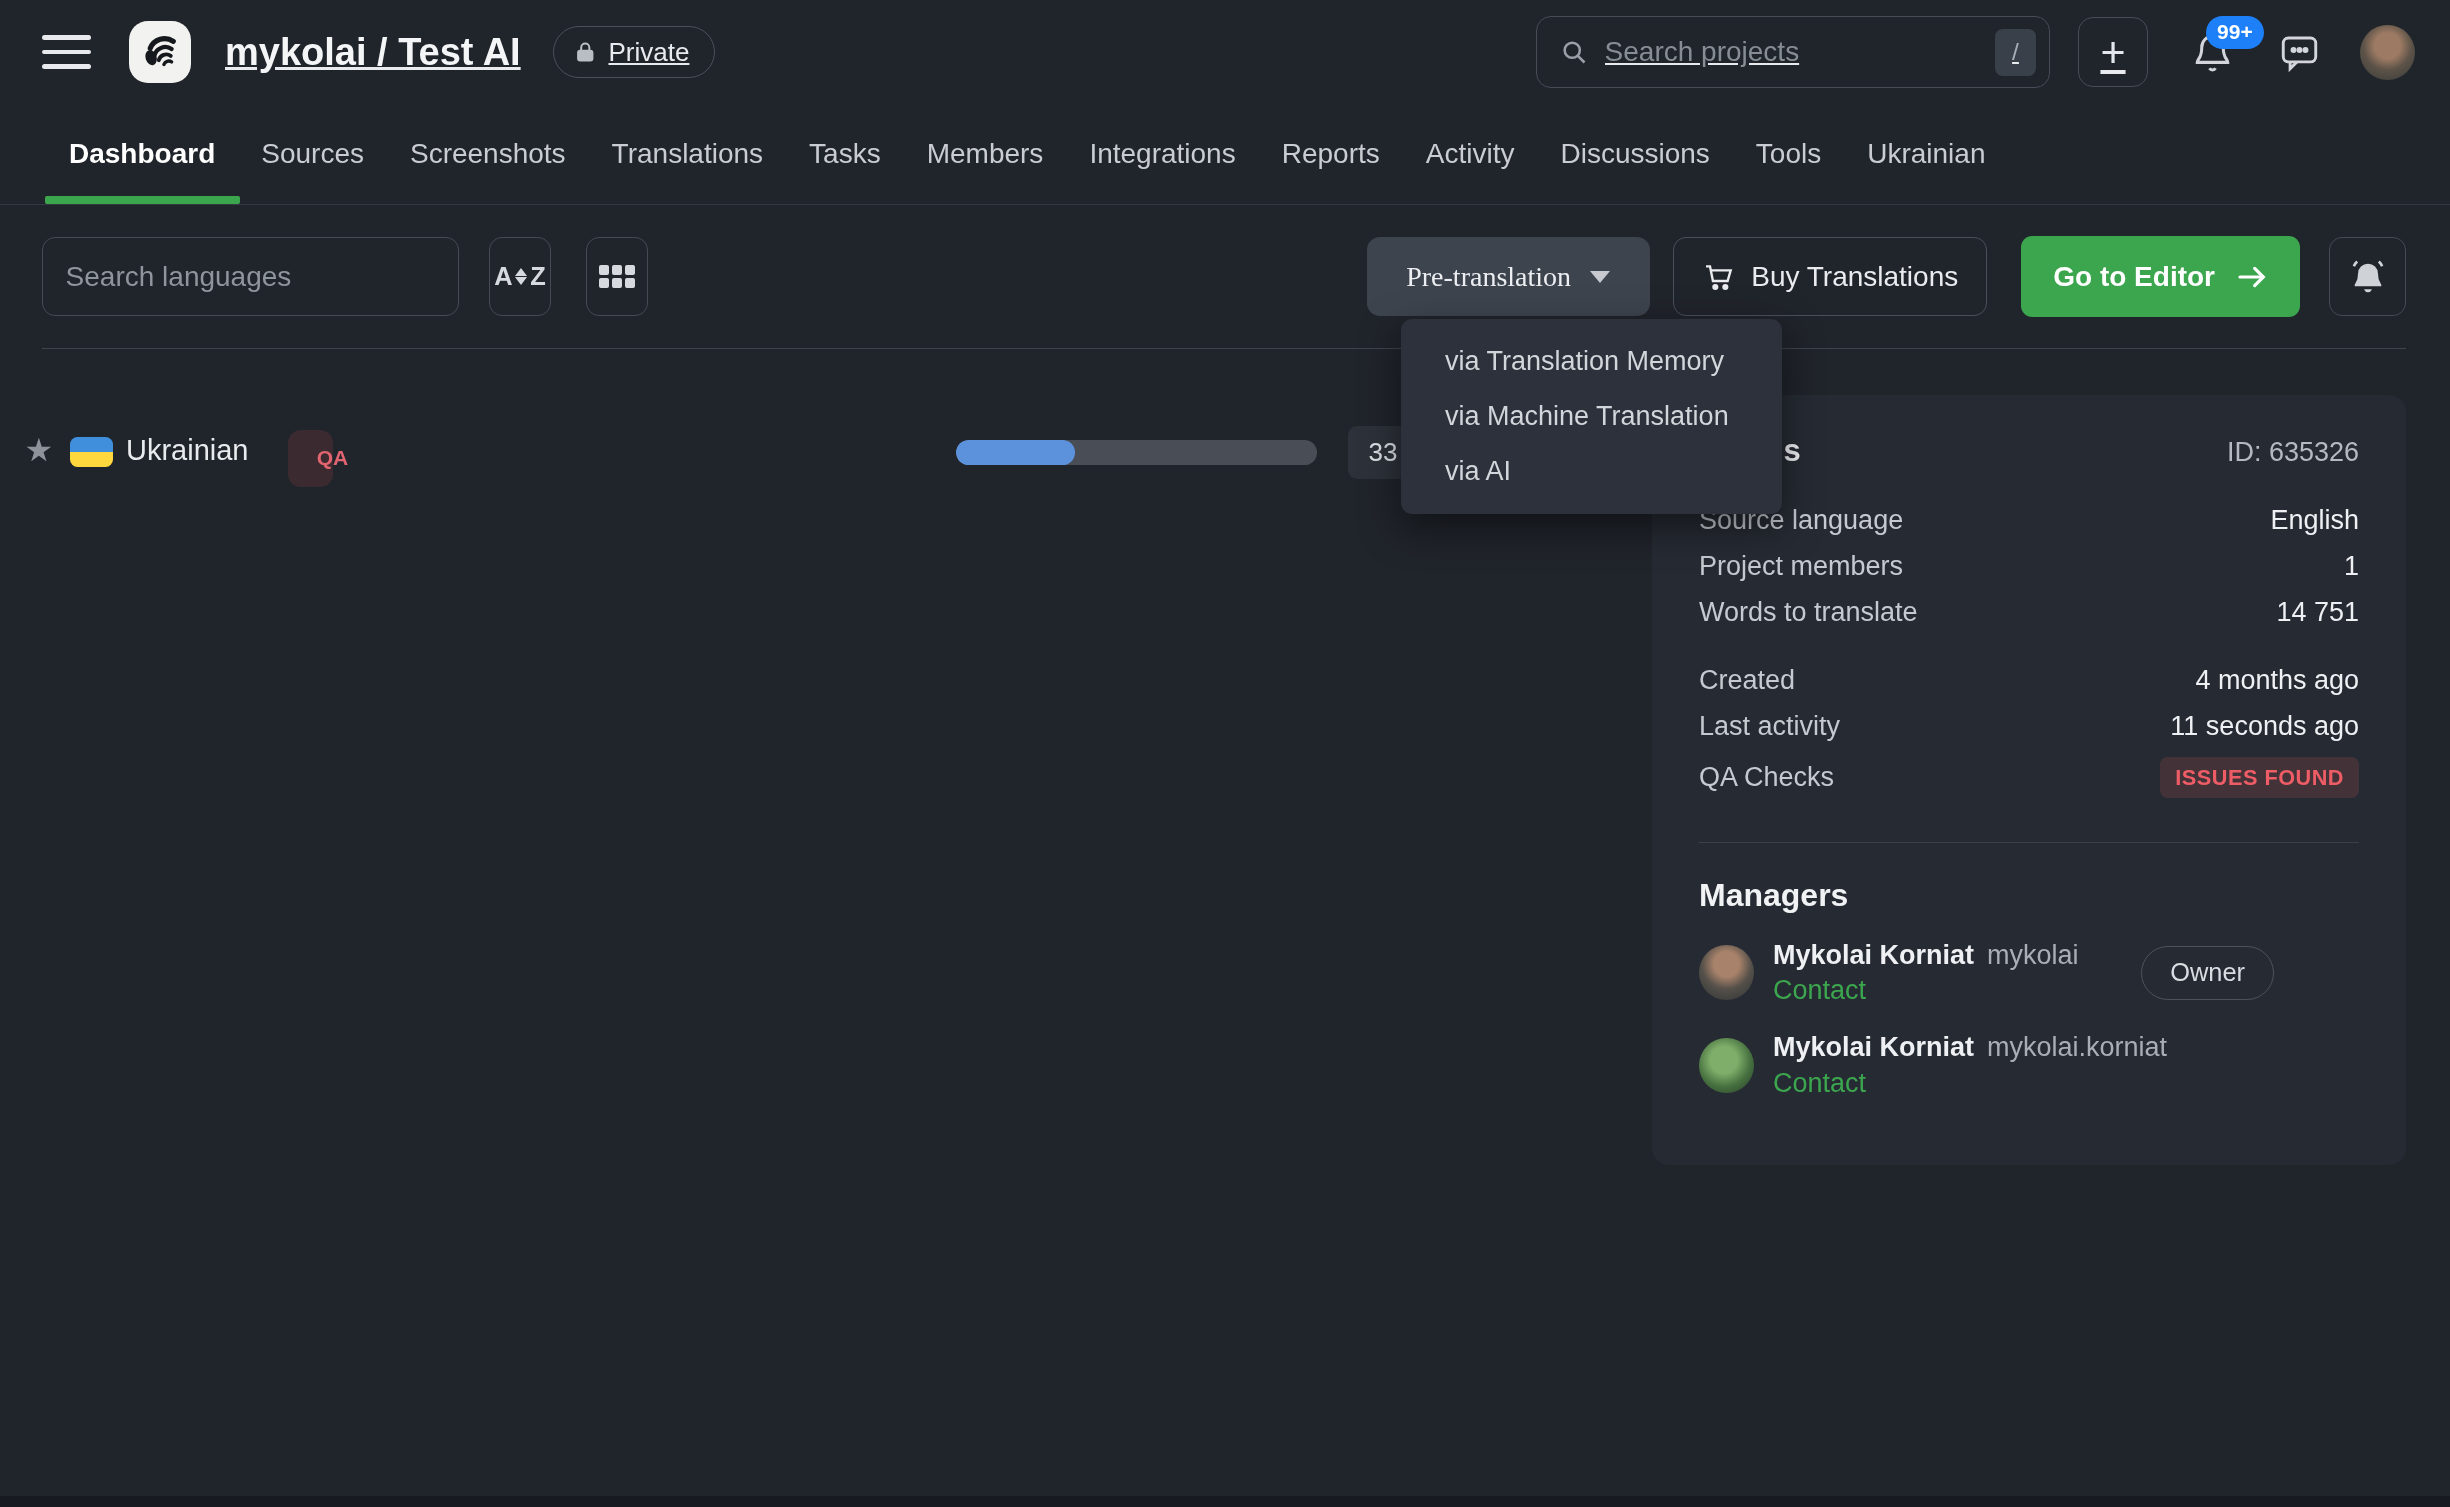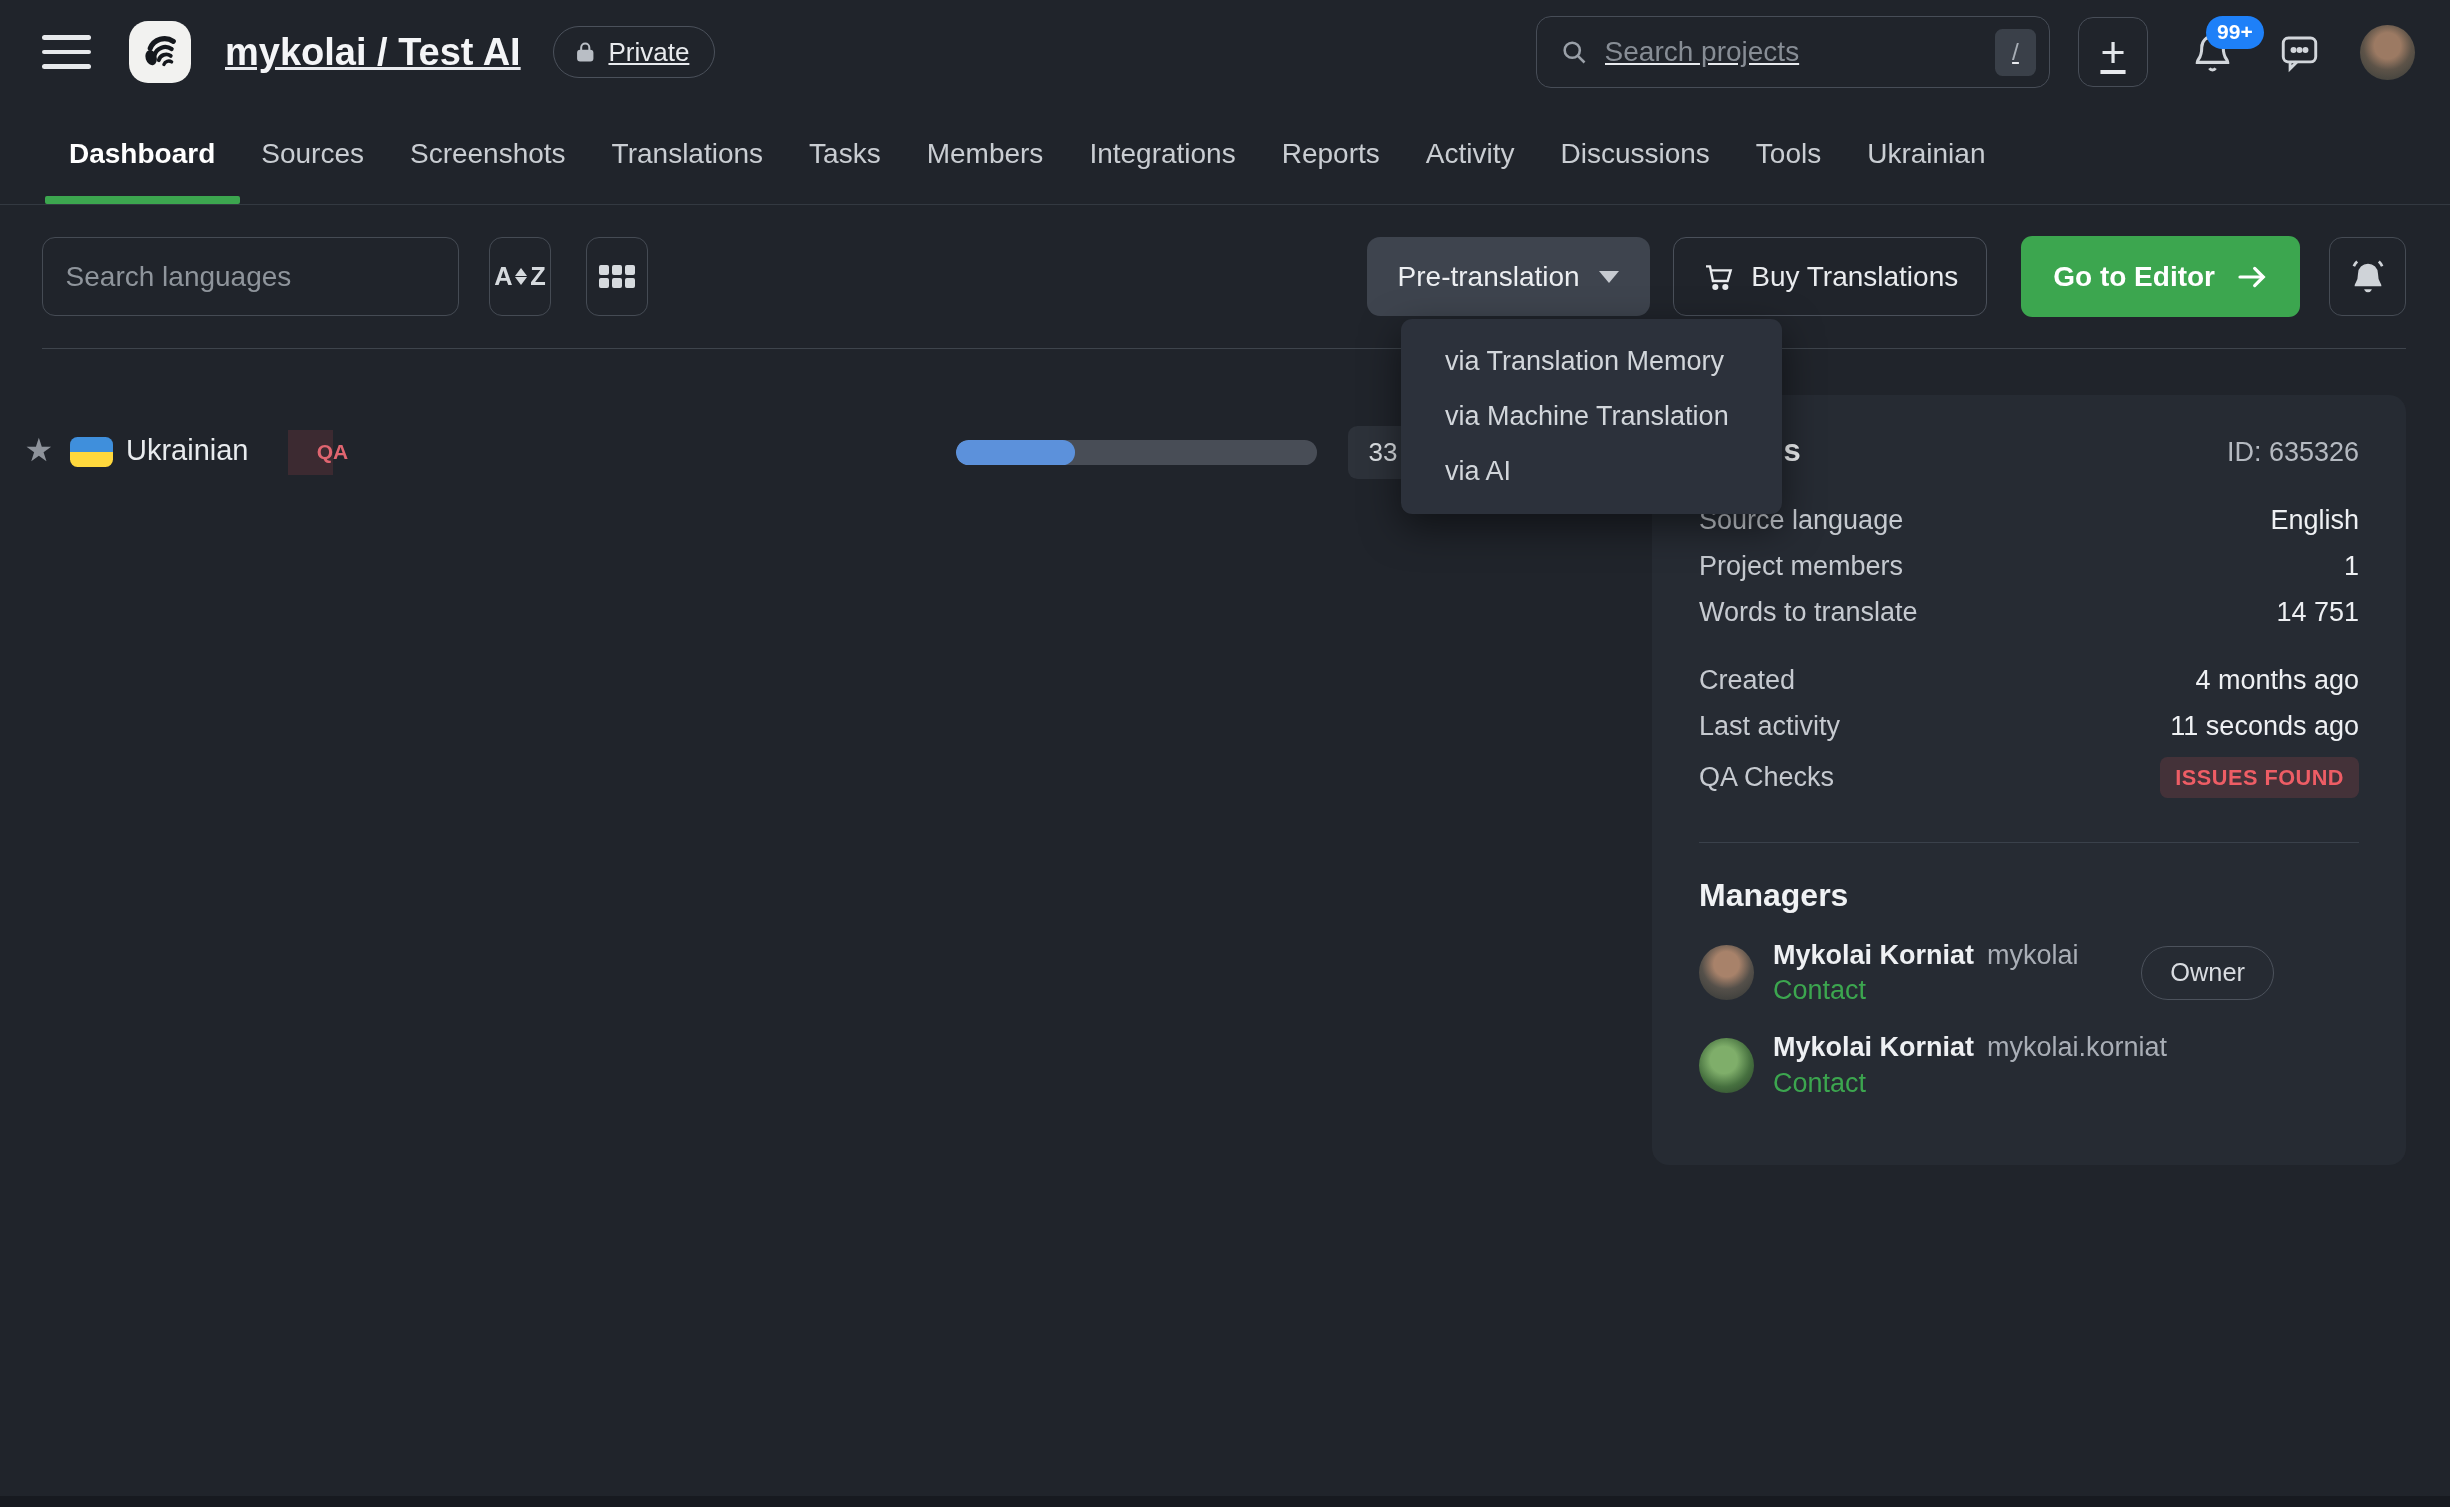--- a/index.html
+++ b/index.html
@@ -67,21 +67,21 @@
   .az-arrows { display:flex; flex-direction:column; gap:1.9px; }
   .az-arrows i { width:0; height:0; border-left:6.6px solid transparent; border-right:6.6px solid transparent; }
   .az-arrows i.up { border-bottom:8.5px solid #d6dade; }
   .az-arrows i.down { border-top:8.5px solid #d6dade; }
   .tool-btn.grid { margin-left:35px; }
   .grid-icon { display:grid; grid-template-columns:repeat(3,10.4px); grid-auto-rows:10.4px; gap:2.8px; }
   .grid-icon i { background:#d6dade; border-radius:1.9px; }
   .toolbar-right { margin-left:auto; display:flex; align-items:center; }
   .pretrans-btn { width:283px; height:79px; border-radius:13px; background:#3e444e;
     display:flex; align-items:center; justify-content:center; gap:19px;
-    font-size:28px; color:#eceef1; cursor:pointer; }
+    font-size:28px; color:#eceef1; cursor:pointer;font-family:Liberation Serif, serif; }
   .caret-down { width:0; height:0; border-left:10.4px solid transparent;
     border-right:10.4px solid transparent; border-top:12.3px solid #c6cad0; }
   .buy-btn { margin-left:23.6px; height:79px; border:1.9px solid #4a505a; border-radius:13px;
     display:flex; align-items:center; gap:17px; padding:0 28px; font-size:28px;
     color:#e9ebee; cursor:pointer; }
   .editor-btn { margin-left:34px; height:81px; border-radius:11.3px;
     background:var(--accent-green,#3ca64f); display:flex; align-items:center; gap:21px;
     padding:0 32px; font-size:28px; font-weight:bold; color:#fff; cursor:pointer; }
   .bell-btn { margin-left:29px; width:77px; height:79px; border:1.9px solid #454b54;
     border-radius:13px; display:flex; align-items:center; justify-content:center;
@@ -91,22 +91,22 @@
     border-top:1.9px solid #3e444c; }
 
   
   .lang-row { position:absolute; top:422px; left:0; right:0; height:60px; }
   .star { position:absolute; left:24.5px; top:9.4px; font-size:32px; color:#8e939b; cursor:pointer; }
   .flag { position:absolute; left:70px; top:15px; width:43px; height:30px;
     border-radius:7.5px; overflow:hidden; }
   .flag .b { height:50%; background:var(--ukraine-blue,#3f8fdc); }
   .flag .y { height:50%; background:var(--ukraine-yellow,#ffd83d); }
   .lang-name { position:absolute; left:126px; top:12.3px; font-size:29px; color:#e8ebee; cursor:pointer; }
-  .qa-badge { position:absolute; left:288px; top:7.5px; width:45px; height:45px;
-    border-radius:0; background:rgba(233,84,94,.14); color:#e06570;
+  .qa-badge { position:absolute; left:288px; top:7.5px; width:45px; height:57px;
+    border-radius:13px; background:rgba(233,84,94,.14); color:#e06570;
     font-size:21px; font-weight:bold; display:flex; align-items:center; justify-content:center;padding-left:44px; }
   .progress-track { position:absolute; left:956px; top:18px; width:361px; height:24.5px;
     border-radius:12.3px; background:#484d56; overflow:hidden; }
   .progress-fill { height:100%; background:var(--progress-blue,#5c91db); border-radius:12.3px; }
   .progress-num { position:absolute; left:1348px; top:3.8px; width:70px; height:53px;
     border-radius:9.4px; background:#2d323a; color:#dde1e5; font-size:26px;
     display:flex; align-items:center; justify-content:center; z-index:20; }
 
   
   .dropdown { position:absolute; left:1401px; top:319px; width:381px; z-index:60;

